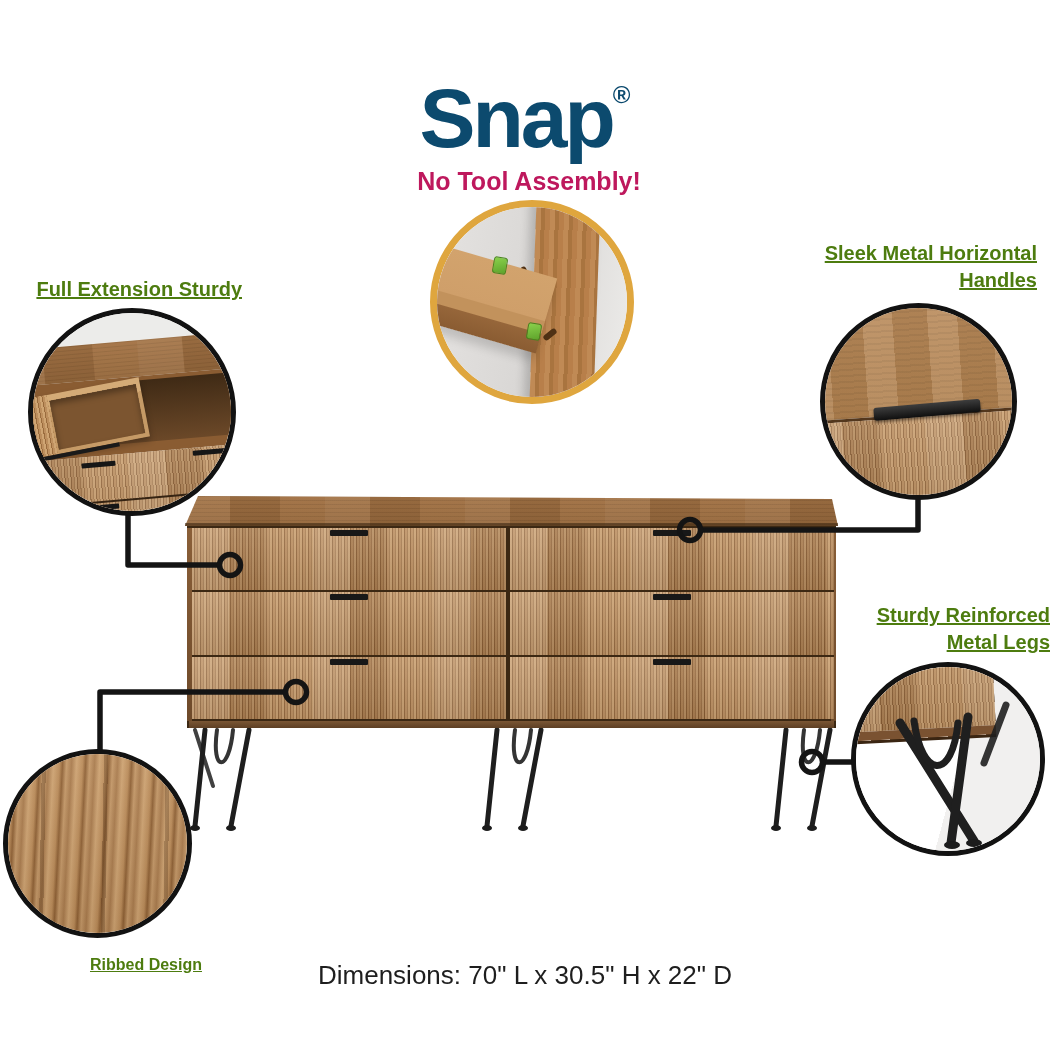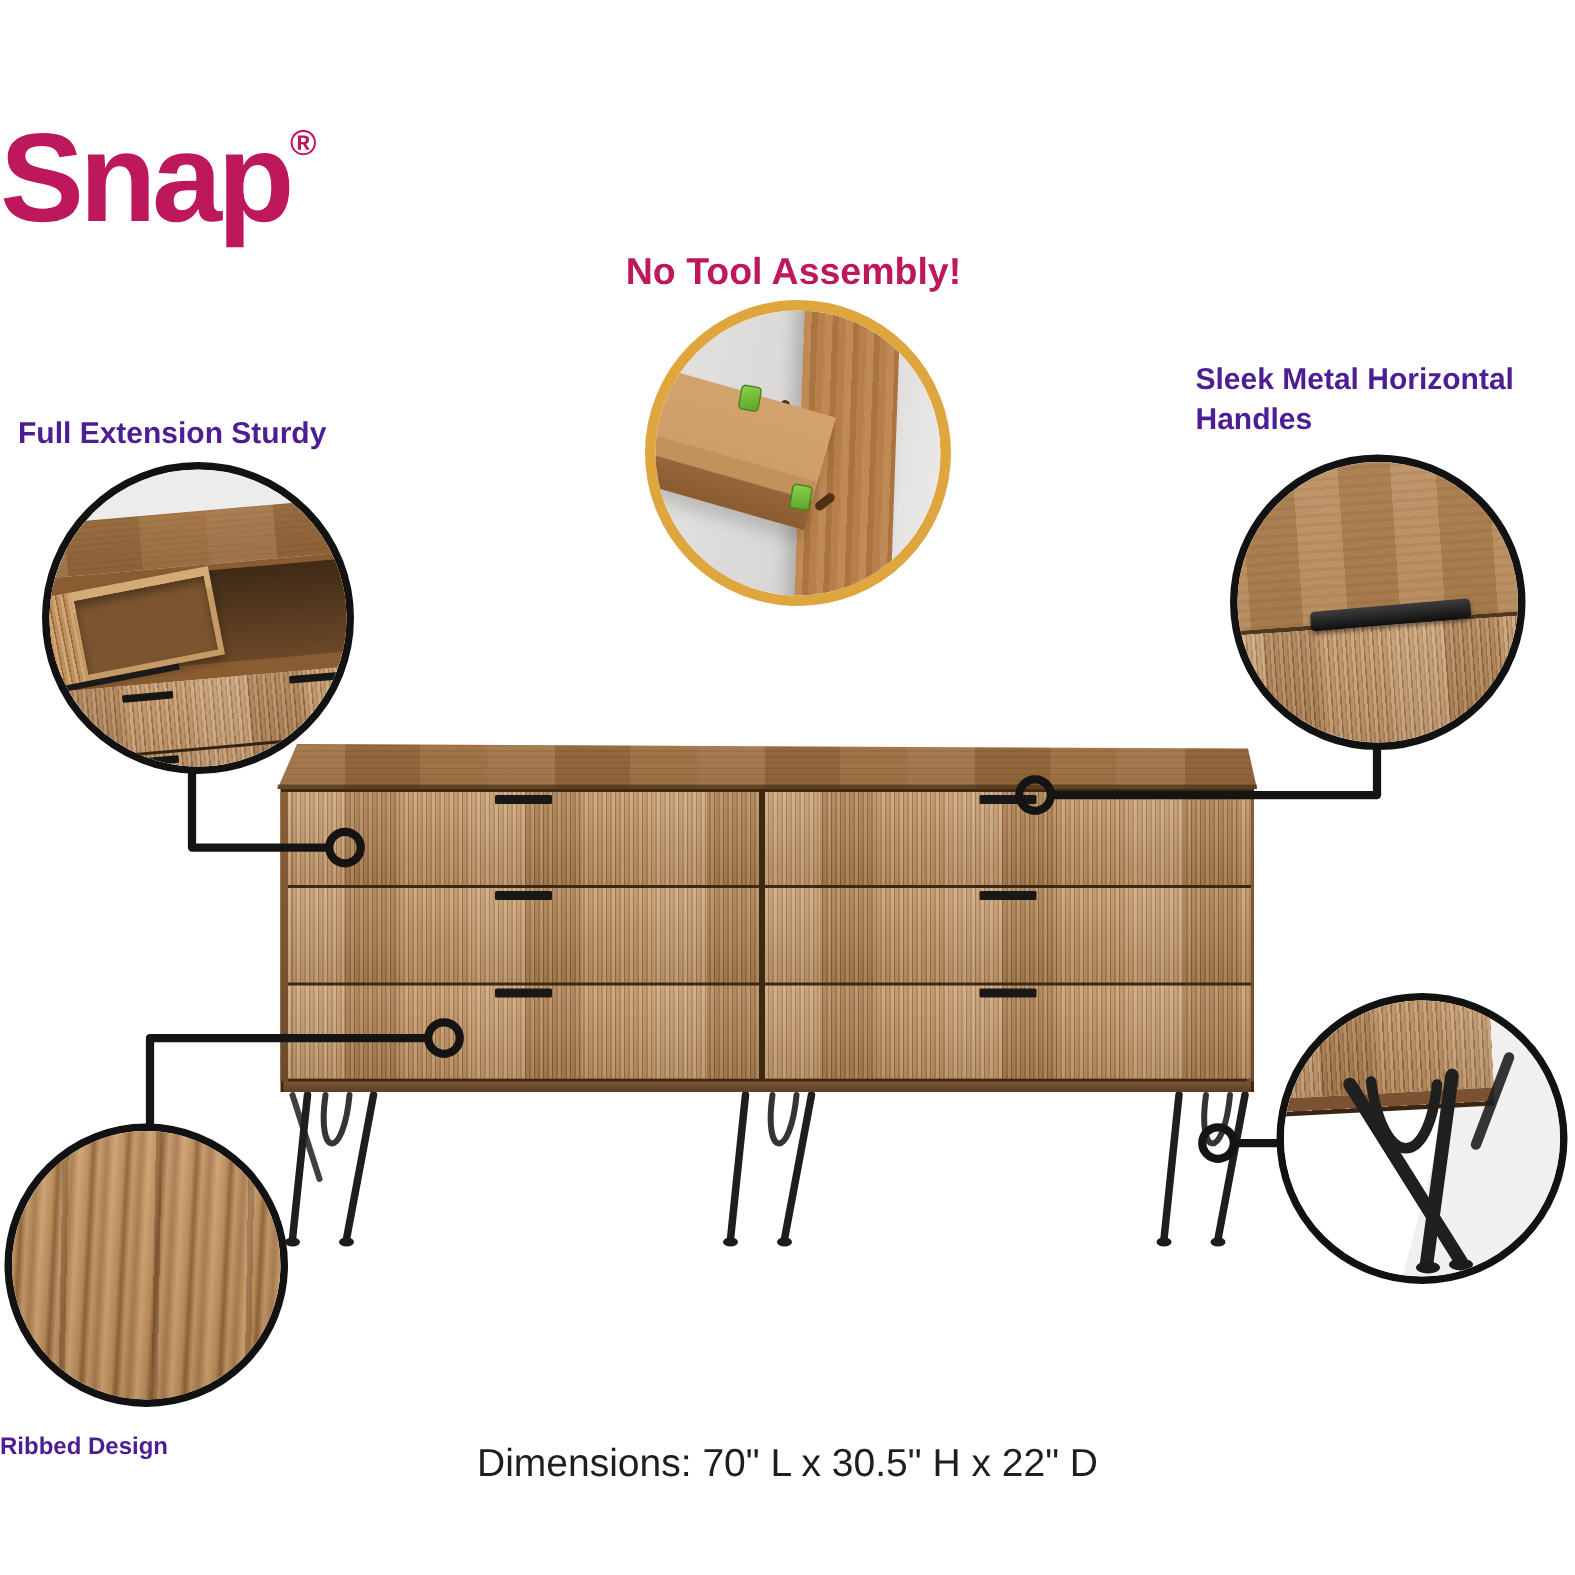--- a/index.html
+++ b/index.html
@@ -1,27 +1,27 @@
 <!DOCTYPE html>
 <html><head>
 <meta charset="utf-8">
 <style>
   html,body{margin:0;padding:0;background:#ffffff;}
   #canvas{
     position:relative;width:1050px;height:1050px;background:#ffffff;overflow:hidden;
     font-family:"Liberation Sans", sans-serif;color:#111;
   }
   
-  #brand{position:absolute;top:76px;left:0;width:100%;
-    font-size:84px;font-weight:800;letter-spacing:-3px;color:#be185d;line-height:1;}
+  #brand{position:absolute;top:76px;left:0;width:100%;text-align:center;
+    font-size:84px;font-weight:800;letter-spacing:-3px;color:#0c4a6e;line-height:1;}
   #brand .reg{position:relative;top:-44px;font-size:24px;font-weight:700;letter-spacing:0;}
   #tagline{position:absolute;top:167px;left:4px;width:100%;text-align:center;
     font-size:25px;font-weight:700;color:#be185d;}
   
-  .label{position:absolute;font-weight:700;font-size:20px;line-height:1.35;text-align:left;color:#4c1d95;z-index:6;}
+  .label{position:absolute;font-weight:700;font-size:20px;line-height:1.35;text-align:right;color:#4d7c0f;z-index:6;text-decoration:underline;}
   #label-drawers{left:12px;top:276px;width:230px;}
   #label-handles{left:797px;top:240px;width:240px;}
   #label-legs{left:845px;top:602px;width:205px;}
   #label-ribbed{left:0px;top:954px;width:202px;font-size:16px;}
   #dimensions{position:absolute;left:0;top:960px;width:1050px;text-align:center;
     font-size:26px;font-weight:400;color:#1e1e1e;z-index:6;}
   
   .ribbed{
     background:
       linear-gradient(180deg, rgba(255,255,255,.10), rgba(0,0,0,.08)),
@@ -251,17 +251,18 @@
       </svg>
     </div>
   </div>
 
   <div id="inset-ribbed" class="inset">
     <div class="inner ribbed-big"></div>
   </div>
 
   <div id="label-drawers" class="label">Full Extension Sturdy</div>
   <div id="label-handles" class="label">Sleek Metal Horizontal Handles</div>
+  <div id="label-legs" class="label">Sturdy Reinforced Metal Legs</div>
   <div id="label-ribbed" class="label">Ribbed Design</div>
 
   <div id="dimensions">Dimensions: 70" L x 30.5" H x 22" D</div>
 
 </div>
 
 </body></html>

